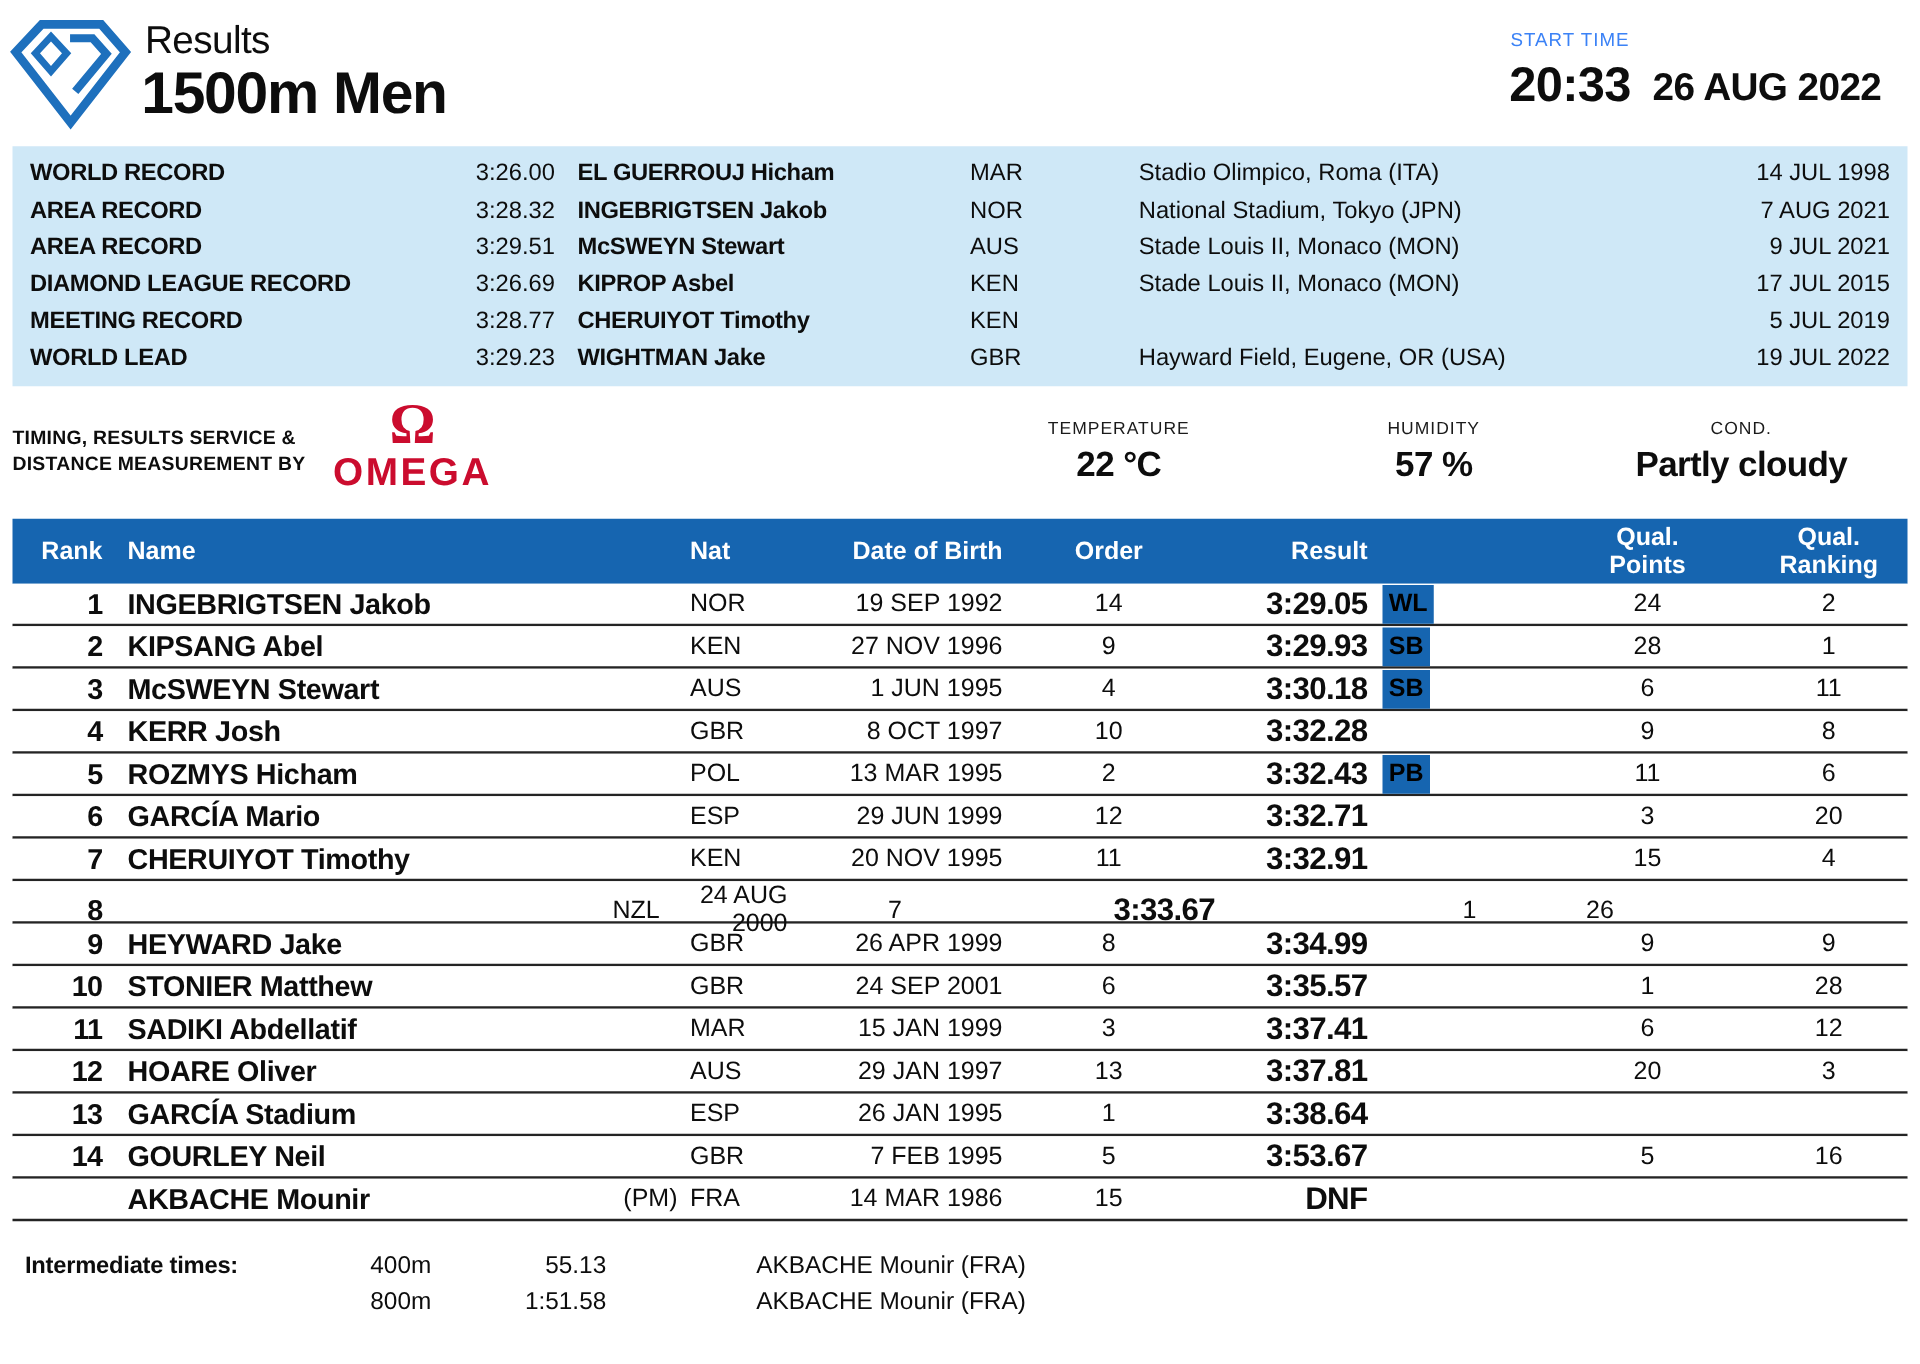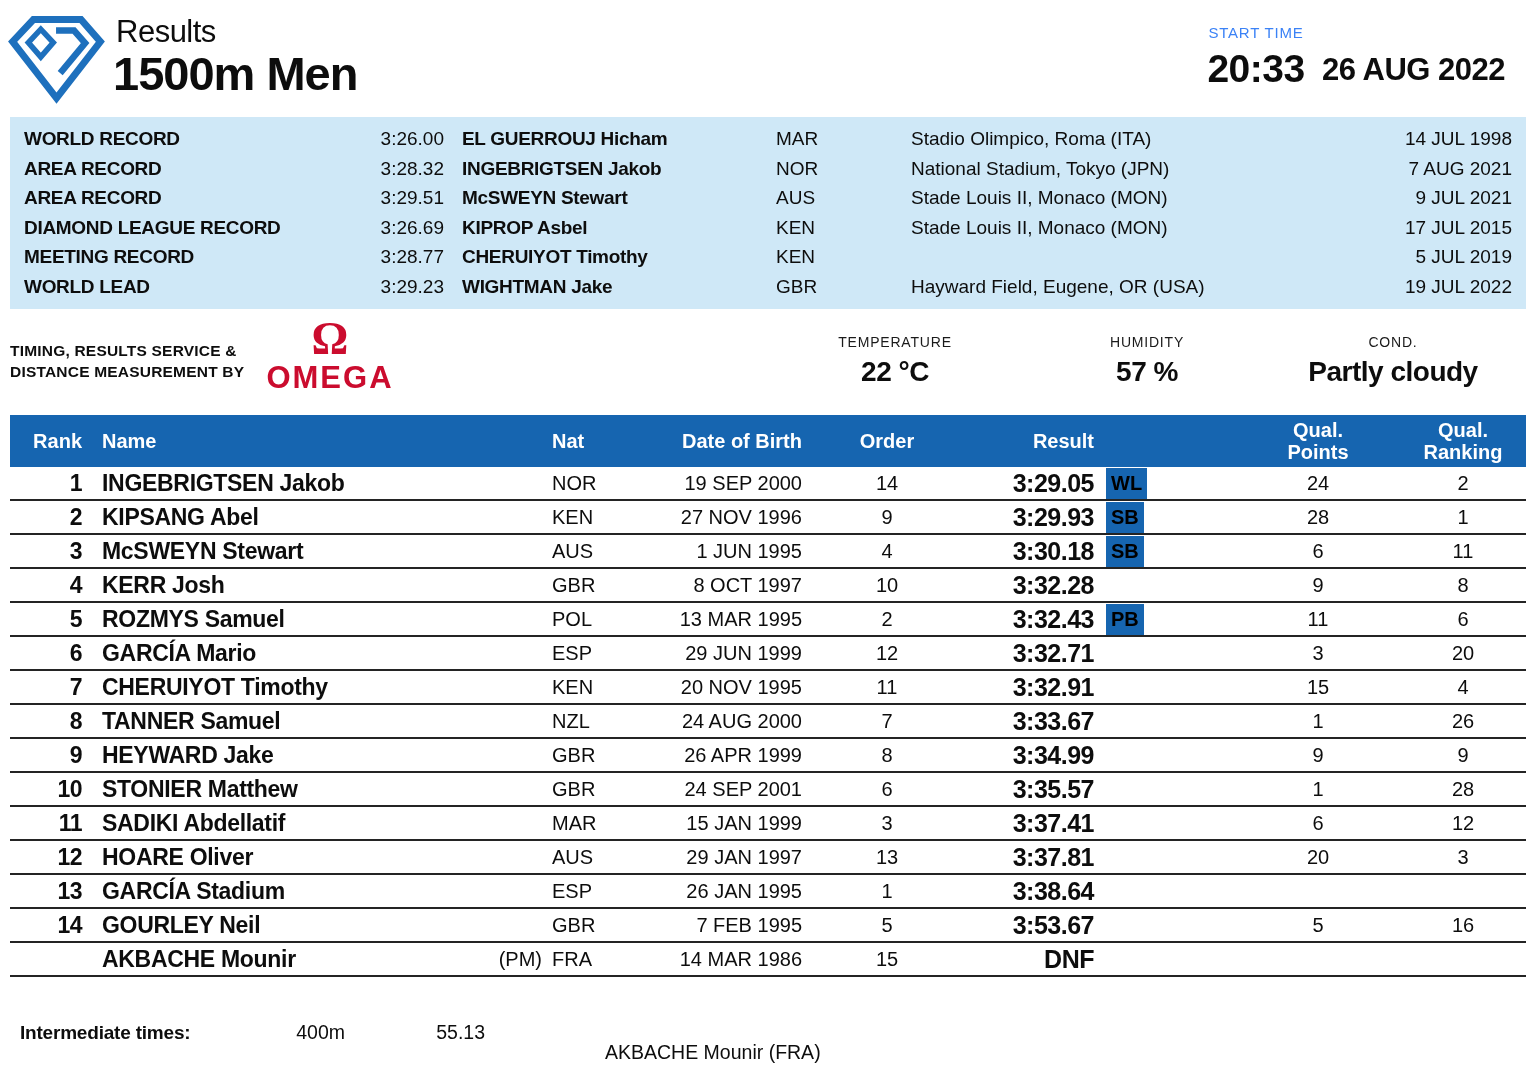--- a/index.html
+++ b/index.html
@@ -70,21 +70,21 @@
   .badge:empty { display:none; }
   .c-points { text-align:center; font-size:20px; padding-left:76px; }
   .c-qrank  { text-align:center; font-size:20px; }
 
   
   .inter { position:absolute; left:10px; top:998px; width:1516px; }
   .inter-row { display:grid; grid-template-columns:190px 145px 140px 1fr; align-items:center; line-height:29px; font-size:19.5px; }
   .i-label { font-weight:700; font-size:19px; padding-left:10px; letter-spacing:-0.2px; }
   .i-dist { text-align:right; }
   .i-time { text-align:right; }
-  .i-ath  { padding-left:120px;margin-top:40px; }
+  .i-ath  { padding-left:120px; }
 </style>
 </head>
 <body>
 
 <div class="page">
 
   <header class="top">
     <svg class="dl-logo" width="97" height="102" viewBox="0 0 210 195" fill="none">
       <path d="M55 12 L158 12 L200 60 L105 182 L10 60 Z" stroke="#1e70bd" stroke-width="15" stroke-linejoin="miter" fill="none"></path>
       <path d="M44 62 L71 33 L98 62 L71 93 Z" stroke="#1e70bd" stroke-width="12" stroke-linejoin="miter" fill="none"></path>
@@ -191,21 +191,21 @@
         <div>Qual.</div>
         <div>Ranking</div>
       </div>
     </div>
 
     <div class="grid-row tr">
       <div class="c-rank">1</div>
       <div class="c-name">INGEBRIGTSEN Jakob</div>
       <div class="c-note"></div>
       <div class="c-nat">NOR</div>
-      <div class="c-dob">19 SEP 2000</div>
+      <div class="c-dob">19 SEP 1992</div>
       <div class="c-order">14</div>
       <div class="c-result">3:29.05</div>
       <div class="c-badge"><span class="badge">WL</span></div>
       <div class="c-points">24</div>
       <div class="c-qrank">2</div>
     </div>
     <div class="grid-row tr">
       <div class="c-rank">2</div>
       <div class="c-name">KIPSANG Abel</div>
       <div class="c-note"></div>
@@ -236,21 +236,21 @@
       <div class="c-nat">GBR</div>
       <div class="c-dob">8 OCT 1997</div>
       <div class="c-order">10</div>
       <div class="c-result">3:32.28</div>
       <div class="c-badge"></div>
       <div class="c-points">9</div>
       <div class="c-qrank">8</div>
     </div>
     <div class="grid-row tr">
       <div class="c-rank">5</div>
-      <div class="c-name">ROZMYS Samuel</div>
+      <div class="c-name">ROZMYS Hicham</div>
       <div class="c-note"></div>
       <div class="c-nat">POL</div>
       <div class="c-dob">13 MAR 1995</div>
       <div class="c-order">2</div>
       <div class="c-result">3:32.43</div>
       <div class="c-badge"><span class="badge">PB</span></div>
       <div class="c-points">11</div>
       <div class="c-qrank">6</div>
     </div>
     <div class="grid-row tr">
@@ -272,21 +272,20 @@
       <div class="c-nat">KEN</div>
       <div class="c-dob">20 NOV 1995</div>
       <div class="c-order">11</div>
       <div class="c-result">3:32.91</div>
       <div class="c-badge"></div>
       <div class="c-points">15</div>
       <div class="c-qrank">4</div>
     </div>
     <div class="grid-row tr">
       <div class="c-rank">8</div>
-      <div class="c-name">TANNER Samuel</div>
       <div class="c-note"></div>
       <div class="c-nat">NZL</div>
       <div class="c-dob">24 AUG 2000</div>
       <div class="c-order">7</div>
       <div class="c-result">3:33.67</div>
       <div class="c-badge"></div>
       <div class="c-points">1</div>
       <div class="c-qrank">26</div>
     </div>
     <div class="grid-row tr">

